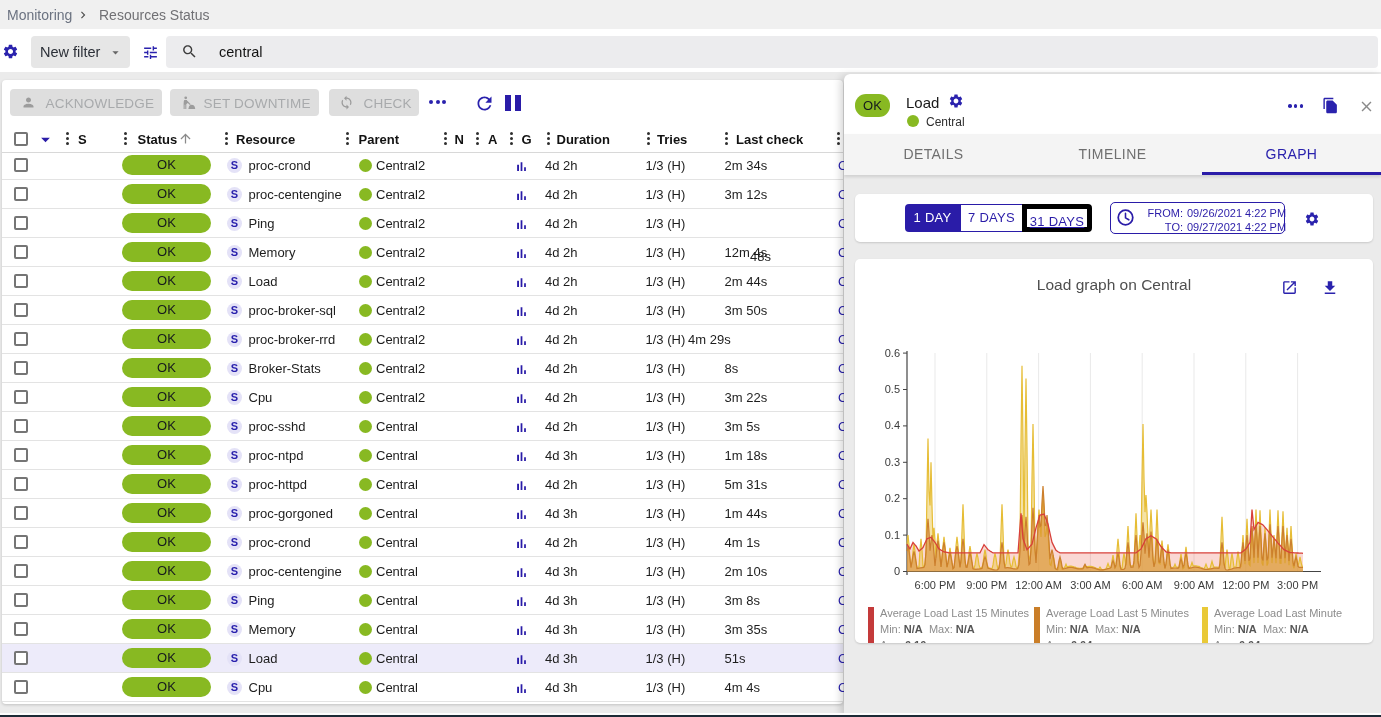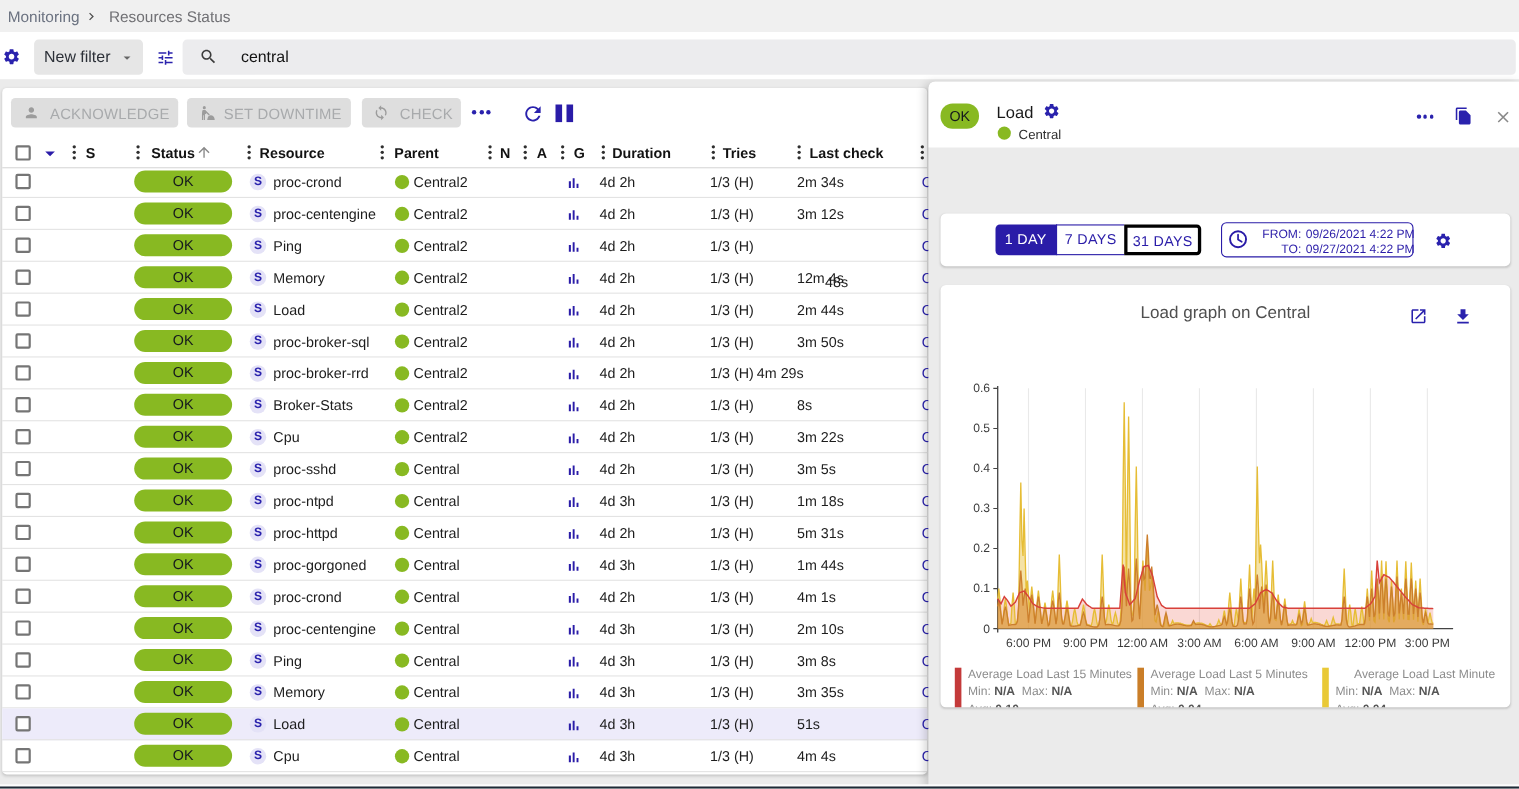--- a/index.html
+++ b/index.html
@@ -437,24 +437,30 @@
       <span style="position:absolute;left:0;top:0;width:3.6px;height:3.6px;border-radius:50%;background:#2a22ad;"></span>
       <span style="position:absolute;left:5.8px;top:0;width:3.6px;height:3.6px;border-radius:50%;background:#2a22ad;"></span>
       <span style="position:absolute;left:11.6px;top:0;width:3.6px;height:3.6px;border-radius:50%;background:#2a22ad;"></span>
     </div>
 <div class="abs" style="left:478px;top:23px;"><svg viewBox="0 0 24 24" width="17" height="17">
         <path d="M16,1H4C2.9,1,2,1.9,2,3v14h2V3h12V1z M15,5H8C6.9,5,6,5.9,6,7v14c0,1.1,0.9,2,2,2h11c1.1,0,2-0.9,2-2V11L15,5z" fill="#2a22ad"></path>
       </svg></div>
 <svg class="abs" style="left:514px;top:24px;" viewBox="0 0 24 24" width="17" height="17">
       <path d="M19,6.41L17.59,5L12,10.59L6.41,5L5,6.41L10.59,12L5,17.59L6.41,19L12,13.41L17.59,19L19,17.59L13.41,12L19,6.41z" fill="#8a8a8a"></path>
     </svg>
+<div class="abs" style="left:0;top:60px;width:537px;height:41px;background:#f4f4f4;box-shadow:0 2px 3px rgba(0,0,0,0.12);">
+<div class="tab" style="left:0;">DETAILS</div>
+<div class="tab" style="left:179px;">TIMELINE</div>
+<div class="tab" style="left:358px;color:#2a22ad;">GRAPH</div>
+<div class="abs" style="left:358px;top:38px;width:179px;height:3px;background:#2a1ca8;"></div>
+</div>
 <div class="abs" style="left:11px;top:120px;width:518px;height:48px;background:#fff;border-radius:5px;box-shadow:0 1px 2px rgba(0,0,0,0.15);"></div>
 <div class="abs" style="left:61px;top:130px;width:55px;height:28px;background:#2a1ca8;border-radius:4px 0 0 4px;color:#fff;font-size:13px;line-height:28px;text-align:center;letter-spacing:0.3px;">1 DAY</div>
 <div class="abs" style="left:116px;top:130px;width:62px;height:28px;border:1px solid #2a1ca8;border-right:none;color:#2a1ca8;font-size:13px;line-height:26px;text-align:center;letter-spacing:0.3px;">7 DAYS</div>
-<div class="abs" style="left:178px;top:130px;width:70px;height:28px;border:3px solid #000000;border-radius:0 4px 4px 0;color:#2a1ca8;font-size:13px;line-height:26px;text-align:center;letter-spacing:0.3px;">31 DAYS</div>
+<div class="abs" style="left:178px;top:130px;width:70px;height:28px;border:5px solid #000000;border-radius:0 4px 4px 0;color:#2a1ca8;font-size:13px;line-height:26px;text-align:center;letter-spacing:0.3px;text-decoration:underline;">31 DAYS</div>
 <div class="abs" style="left:266px;top:128px;width:175px;height:32px;border:1px solid #2a1ca8;border-radius:5px;"></div>
 <svg class="abs" style="left:272px;top:134px;" viewBox="0 0 24 24" width="19" height="19">
       <circle cx="12" cy="12" r="9.2" fill="none" stroke="#2a1ca8" stroke-width="2.2"></circle>
       <path d="M12 6.8 V12.4 L16.2 14.9" fill="none" stroke="#2a1ca8" stroke-width="2" stroke-linecap="round"></path>
     </svg>
 <div class="abs" style="left:301px;top:132.5px;width:38px;text-align:right;font-size:11px;color:#2a1ca8;">FROM:</div>
 <div class="abs" style="left:343px;top:132.5px;width:93px;font-size:11px;color:#2a1ca8;text-align:right;white-space:nowrap;">09/26/2021 4:22 PM</div>
 <div class="abs" style="left:301px;top:146.5px;width:38px;text-align:right;font-size:11px;color:#2a1ca8;">TO:</div>
 <div class="abs" style="left:343px;top:146.5px;width:93px;font-size:11px;color:#2a1ca8;text-align:right;white-space:nowrap;">09/27/2021 4:22 PM</div>
 <div class="abs" style="left:460px;top:137px;"><svg viewBox="0 0 24 24" width="16" height="16">
@@ -512,18 +518,18 @@
       </div>
 <div class="abs" style="left:13px;top:348px;width:6px;height:44px;background:#c43a3a;"></div>
 <div class="abs" style="left:25px;top:348px;font-size:11px;color:#8c8c8c;">Average Load Last 15 Minutes</div>
 <div class="abs" style="left:25px;top:364px;font-size:11px;color:#8c8c8c;">Min: <b style="color:#555">N/A</b>&nbsp;&nbsp;Max: <b style="color:#555">N/A</b></div>
 <div class="abs" style="left:25px;top:380px;font-size:11px;color:#8c8c8c;">Avg: <b style="color:#555">0.10</b></div>
 <div class="abs" style="left:179px;top:348px;width:6px;height:44px;background:#ca7e28;"></div>
 <div class="abs" style="left:191px;top:348px;font-size:11px;color:#8c8c8c;">Average Load Last 5 Minutes</div>
 <div class="abs" style="left:191px;top:364px;font-size:11px;color:#8c8c8c;">Min: <b style="color:#555">N/A</b>&nbsp;&nbsp;Max: <b style="color:#555">N/A</b></div>
 <div class="abs" style="left:191px;top:380px;font-size:11px;color:#8c8c8c;">Avg: <b style="color:#555">0.04</b></div>
 <div class="abs" style="left:347px;top:348px;width:6px;height:44px;background:#e9c937;"></div>
-<div class="abs" style="left:359px;top:348px;font-size:11px;color:#8c8c8c;margin-left:17px;">Average Load Last Minute</div>
+<div class="abs" style="left:359px;top:348px;font-size:11px;color:#8c8c8c;">Average Load Last Minute</div>
 <div class="abs" style="left:359px;top:364px;font-size:11px;color:#8c8c8c;">Min: <b style="color:#555">N/A</b>&nbsp;&nbsp;Max: <b style="color:#555">N/A</b></div>
 <div class="abs" style="left:359px;top:380px;font-size:11px;color:#8c8c8c;">Avg: <b style="color:#555">0.04</b></div>
 </div>
 </div>
 <div class="abs" style="left:0;top:712.5px;width:1381px;height:2px;background:#fdfdfd;z-index:50;"></div>
 <div class="abs" style="left:0;top:714.5px;width:1381px;height:2.5px;background:#1d2a36;z-index:50;"></div>
 </body></html>

